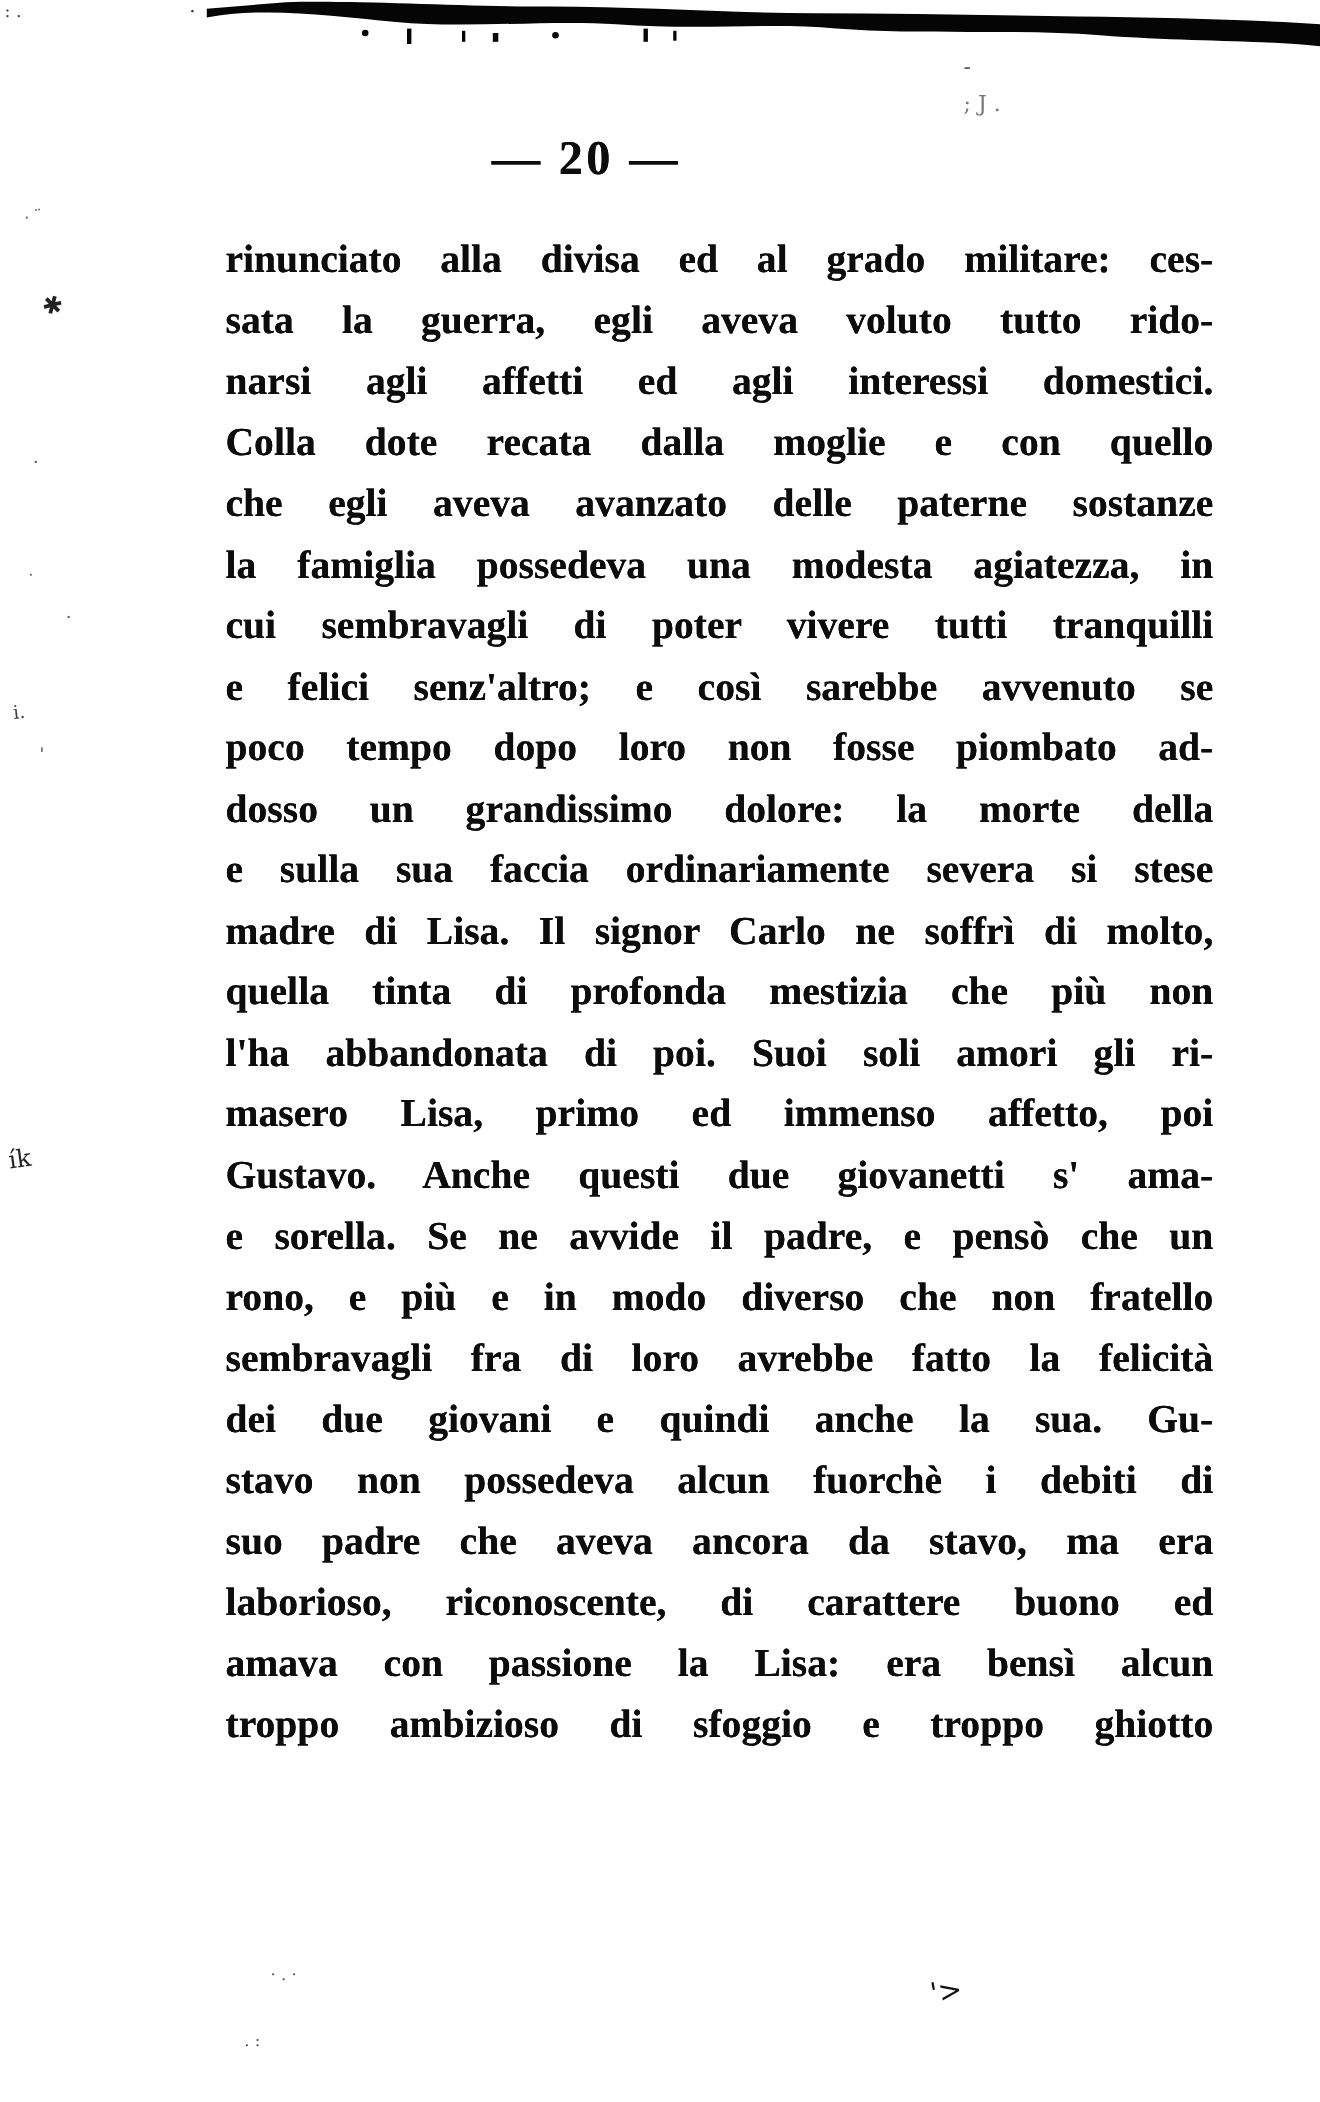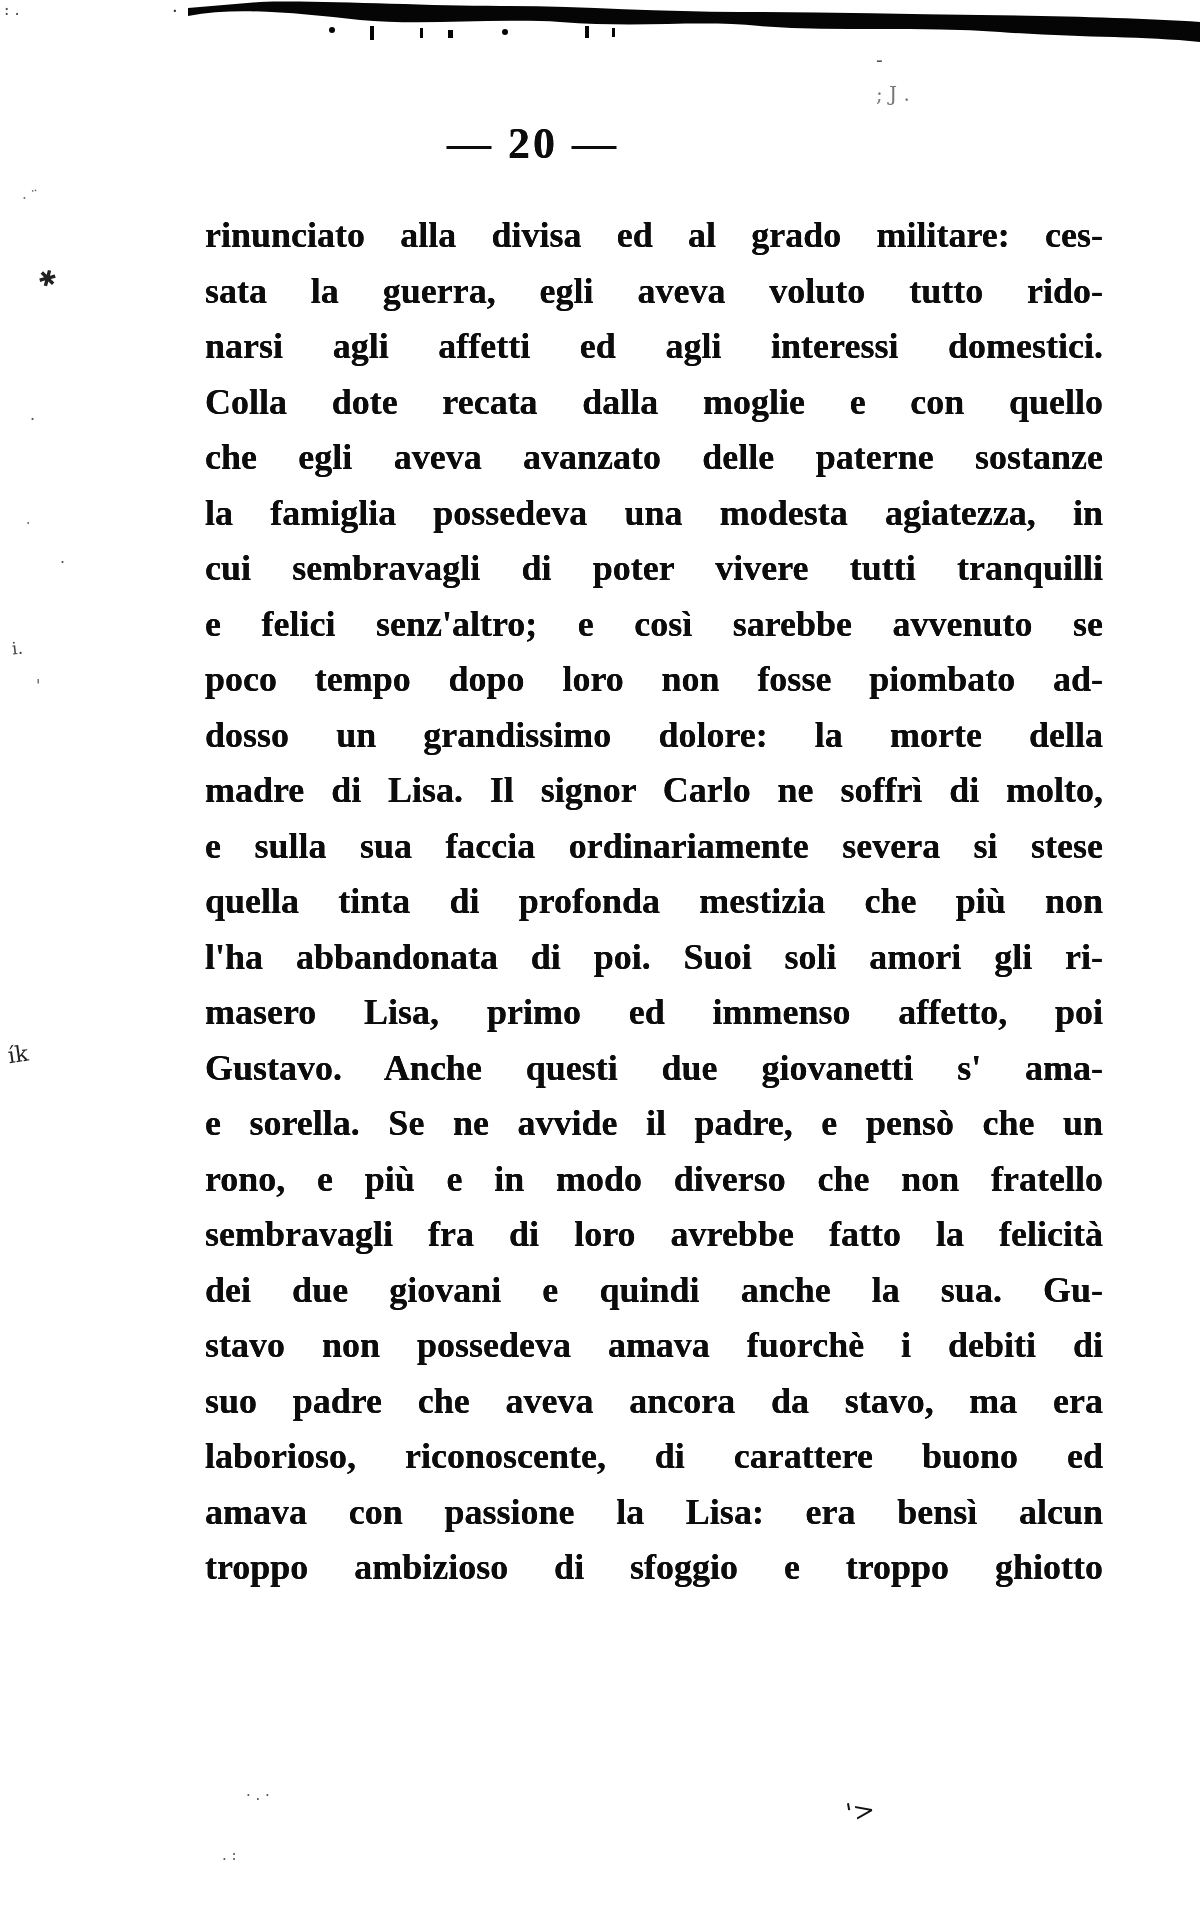--- a/index.html
+++ b/index.html
@@ -69,31 +69,31 @@
     <div class="line">rinunciato alla divisa ed al grado militare: ces-</div>
     <div class="line">sata la guerra, egli aveva voluto tutto rido-</div>
     <div class="line">narsi agli affetti ed agli interessi domestici.</div>
     <div class="line">Colla dote recata dalla moglie e con quello</div>
     <div class="line">che egli aveva avanzato delle paterne sostanze</div>
     <div class="line">la famiglia possedeva una modesta agiatezza, in</div>
     <div class="line">cui sembravagli di poter vivere tutti tranquilli</div>
     <div class="line">e felici senz'altro; e così sarebbe avvenuto se</div>
     <div class="line">poco tempo dopo loro non fosse piombato ad-</div>
     <div class="line">dosso un grandissimo dolore: la morte della</div>
+    <div class="line">e sulla sua faccia ordinariamente severa si stese</div>
     <div class="line">madre di Lisa. Il signor Carlo ne soffrì di molto,</div>
-    <div class="line">e sulla sua faccia ordinariamente severa si stese</div>
     <div class="line">quella tinta di profonda mestizia che più non</div>
     <div class="line">l'ha abbandonata di poi. Suoi soli amori gli ri-</div>
     <div class="line">masero Lisa, primo ed immenso affetto, poi</div>
     <div class="line">Gustavo. Anche questi due giovanetti s' ama-</div>
     <div class="line">e sorella. Se ne avvide il padre, e pensò che un</div>
     <div class="line">rono, e più e in modo diverso che non fratello</div>
     <div class="line">sembravagli fra di loro avrebbe fatto la felicità</div>
     <div class="line">dei due giovani e quindi anche la sua. Gu-</div>
-    <div class="line">stavo non possedeva amava fuorchè i debiti di</div>
+    <div class="line">stavo non possedeva alcun fuorchè i debiti di</div>
     <div class="line">suo padre che aveva ancora da stavo, ma era</div>
     <div class="line">laborioso, riconoscente, di carattere buono ed</div>
     <div class="line">amava con passione la Lisa: era bensì alcun</div>
     <div class="line">troppo ambizioso di sfoggio e troppo ghiotto</div>
   </div>
 
   <div id="artifact-layer">
       <span class="artifact" style="left: 4px; top: 2px; font-size: 16px; color: rgb(68, 68, 68); transform: rotate(0deg);">: .</span>
       <span class="artifact" style="left: 172px; top: 2px; font-size: 18px; color: rgb(51, 51, 51); transform: rotate(0deg);">·</span>
       <span class="artifact" style="left: 876px; top: 50px; font-size: 20px; color: rgb(85, 85, 85); transform: rotate(0deg);">-</span>

